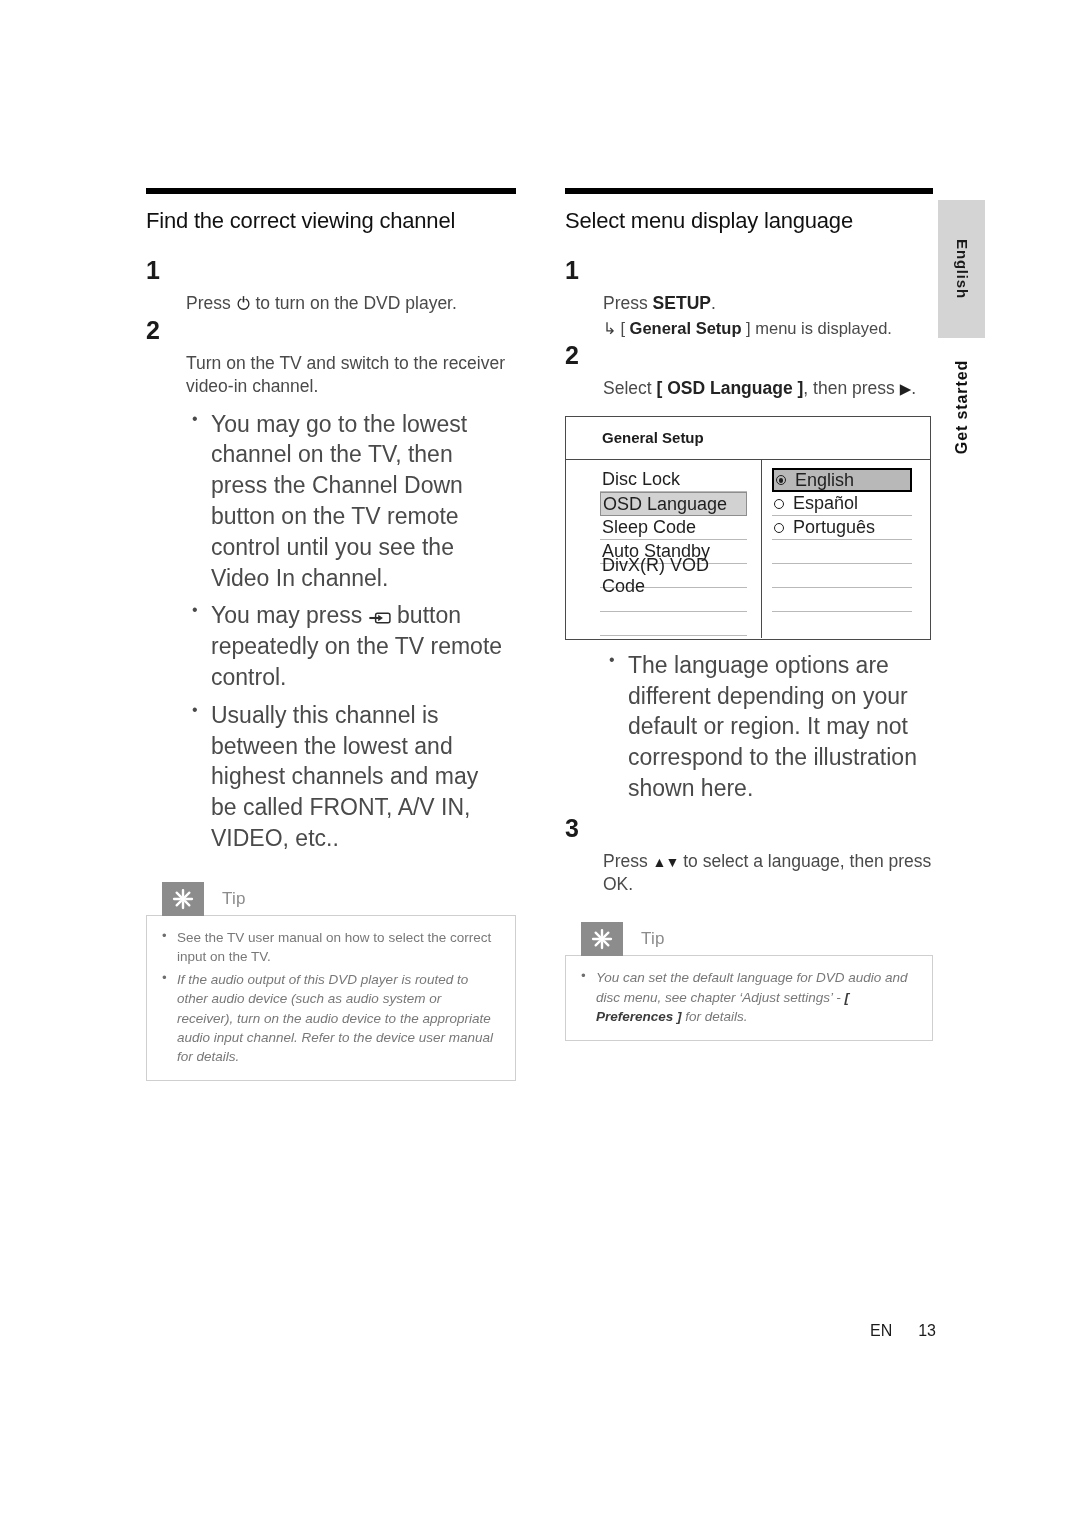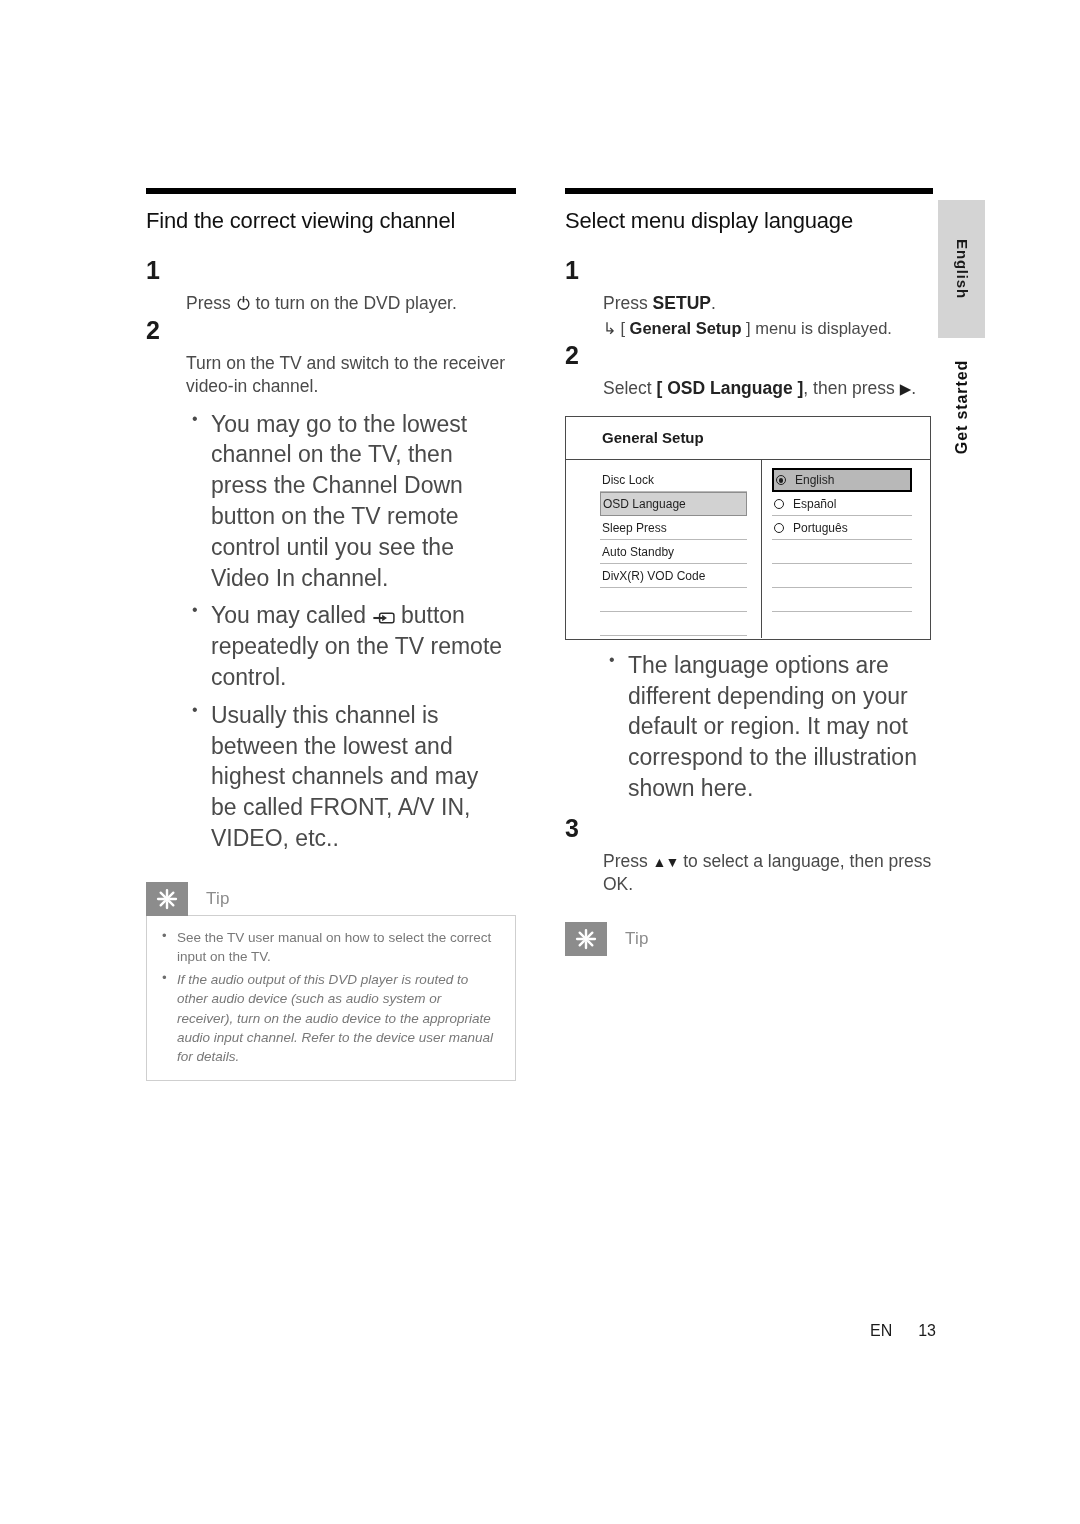--- a/index.html
+++ b/index.html
@@ -129,20 +129,21 @@
 
   
   .tip {
     margin-top: 28px;
     width: 100%;
   }
   .tip-head {
     display: flex;
     align-items: center;
     height: 34px;
+    margin-left: 16px;
   }
   .tip-badge {
     width: 42px;
     height: 34px;
     background: #8c8c8c;
     display: flex;
     align-items: center;
     justify-content: center;
     flex: 0 0 42px;
   }
@@ -221,21 +222,21 @@
   }
   .osd-right {
     flex: 1 1 auto;
     padding: 8px 0 0 0;
     box-sizing: border-box;
   }
   .osd-row {
     height: 24px;
     display: flex;
     align-items: center;
-    font-size: 12px;
+    font-size: 18px;
     color: #1f1f1f;
     box-sizing: border-box;
     margin: 0 12px 0 32px;
     border-bottom: 1px solid #b9b9b9;
     padding-left: 2px;
   }
   .osd-left .osd-row { margin: 0 14px 0 34px; }
   .osd-right .osd-row { margin: 0 18px 0 10px; }
   .osd-row.blank { color: transparent; }
   .osd-row.sel {
@@ -345,21 +346,21 @@
 
       <div class="step">
         <div class="step-num">2</div>
         <div class="step-body">Turn on the TV and switch to the receiver video-in channel.</div>
       </div>
 
     </div>
 
     <ul class="bullets indent-bullets">
       <li>You may go to the lowest channel on the TV, then press the Channel Down button on the TV remote control until you see the Video In channel.</li>
-      <li><span>You may called </span><span class="ico ico-source"><svg viewBox="0 0 30 18" width="22" height="14">
+      <li><span>You may press </span><span class="ico ico-source"><svg viewBox="0 0 30 18" width="22" height="14">
               <rect x="9" y="2.5" width="19.5" height="13" rx="2.6" ry="2.6" fill="none" stroke="#2b2b2b" stroke-width="2"></rect>
               <rect x="0.5" y="7.6" width="13" height="2.8" fill="#2b2b2b"></rect>
               <path d="M12.5 4.6 L19 9 L12.5 13.4 Z" fill="#2b2b2b"></path>
             </svg></span><span> button repeatedly on the TV remote control.</span></li>
       <li>Usually this channel is between the lowest and highest channels and may be called FRONT, A/V IN, VIDEO, etc..</li>
     </ul>
 
     <div class="tip">
       <div class="tip-head">
         <div class="tip-badge">
@@ -411,21 +412,21 @@
     </div>
 
     <div class="osd">
       <div class="osd-title">General Setup</div>
       <div class="osd-titlebar-rule"></div>
       <div class="osd-cols">
 
         <div class="osd-left">
           <div class="osd-row">Disc Lock</div>
           <div class="osd-row sel">OSD Language</div>
-          <div class="osd-row">Sleep Press</div>
+          <div class="osd-row">Sleep Code</div>
           <div class="osd-row">Auto Standby</div>
           <div class="osd-row">DivX(R) VOD Code</div>
           <div class="osd-row blank"></div>
           <div class="osd-row blank"></div>
         </div>
 
         <div class="osd-right">
           <div class="osd-row sel-dark">
               <span class="radio on"></span>
               <span>English</span>
@@ -469,20 +470,25 @@
               <rect x="18.5" y="14.4" width="11" height="3.2" rx="1.5"></rect>
               <rect x="14.4" y="2.5" width="3.2" height="11" rx="1.5" transform="rotate(45 16 16)"></rect>
               <rect x="14.4" y="18.5" width="3.2" height="11" rx="1.5" transform="rotate(45 16 16)"></rect>
               <rect x="2.5" y="14.4" width="11" height="3.2" rx="1.5" transform="rotate(45 16 16)"></rect>
               <rect x="18.5" y="14.4" width="11" height="3.2" rx="1.5" transform="rotate(45 16 16)"></rect>
             </g>
           </svg>
         </div>
         <div class="tip-title">Tip</div>
       </div>
+      <div class="tip-body">
+        <ul>
+          <li><span>You can set the default language for DVD audio and disc menu, see chapter ‘Adjust settings’ - </span><b>[ Preferences ]</b><span> for details.</span></li>
+        </ul>
+      </div>
     </div>
 
   </div>
 
   <div class="side-english">
     <span>English</span>
   </div>
   <div class="side-getstarted">
     <span>Get started</span>
   </div>

